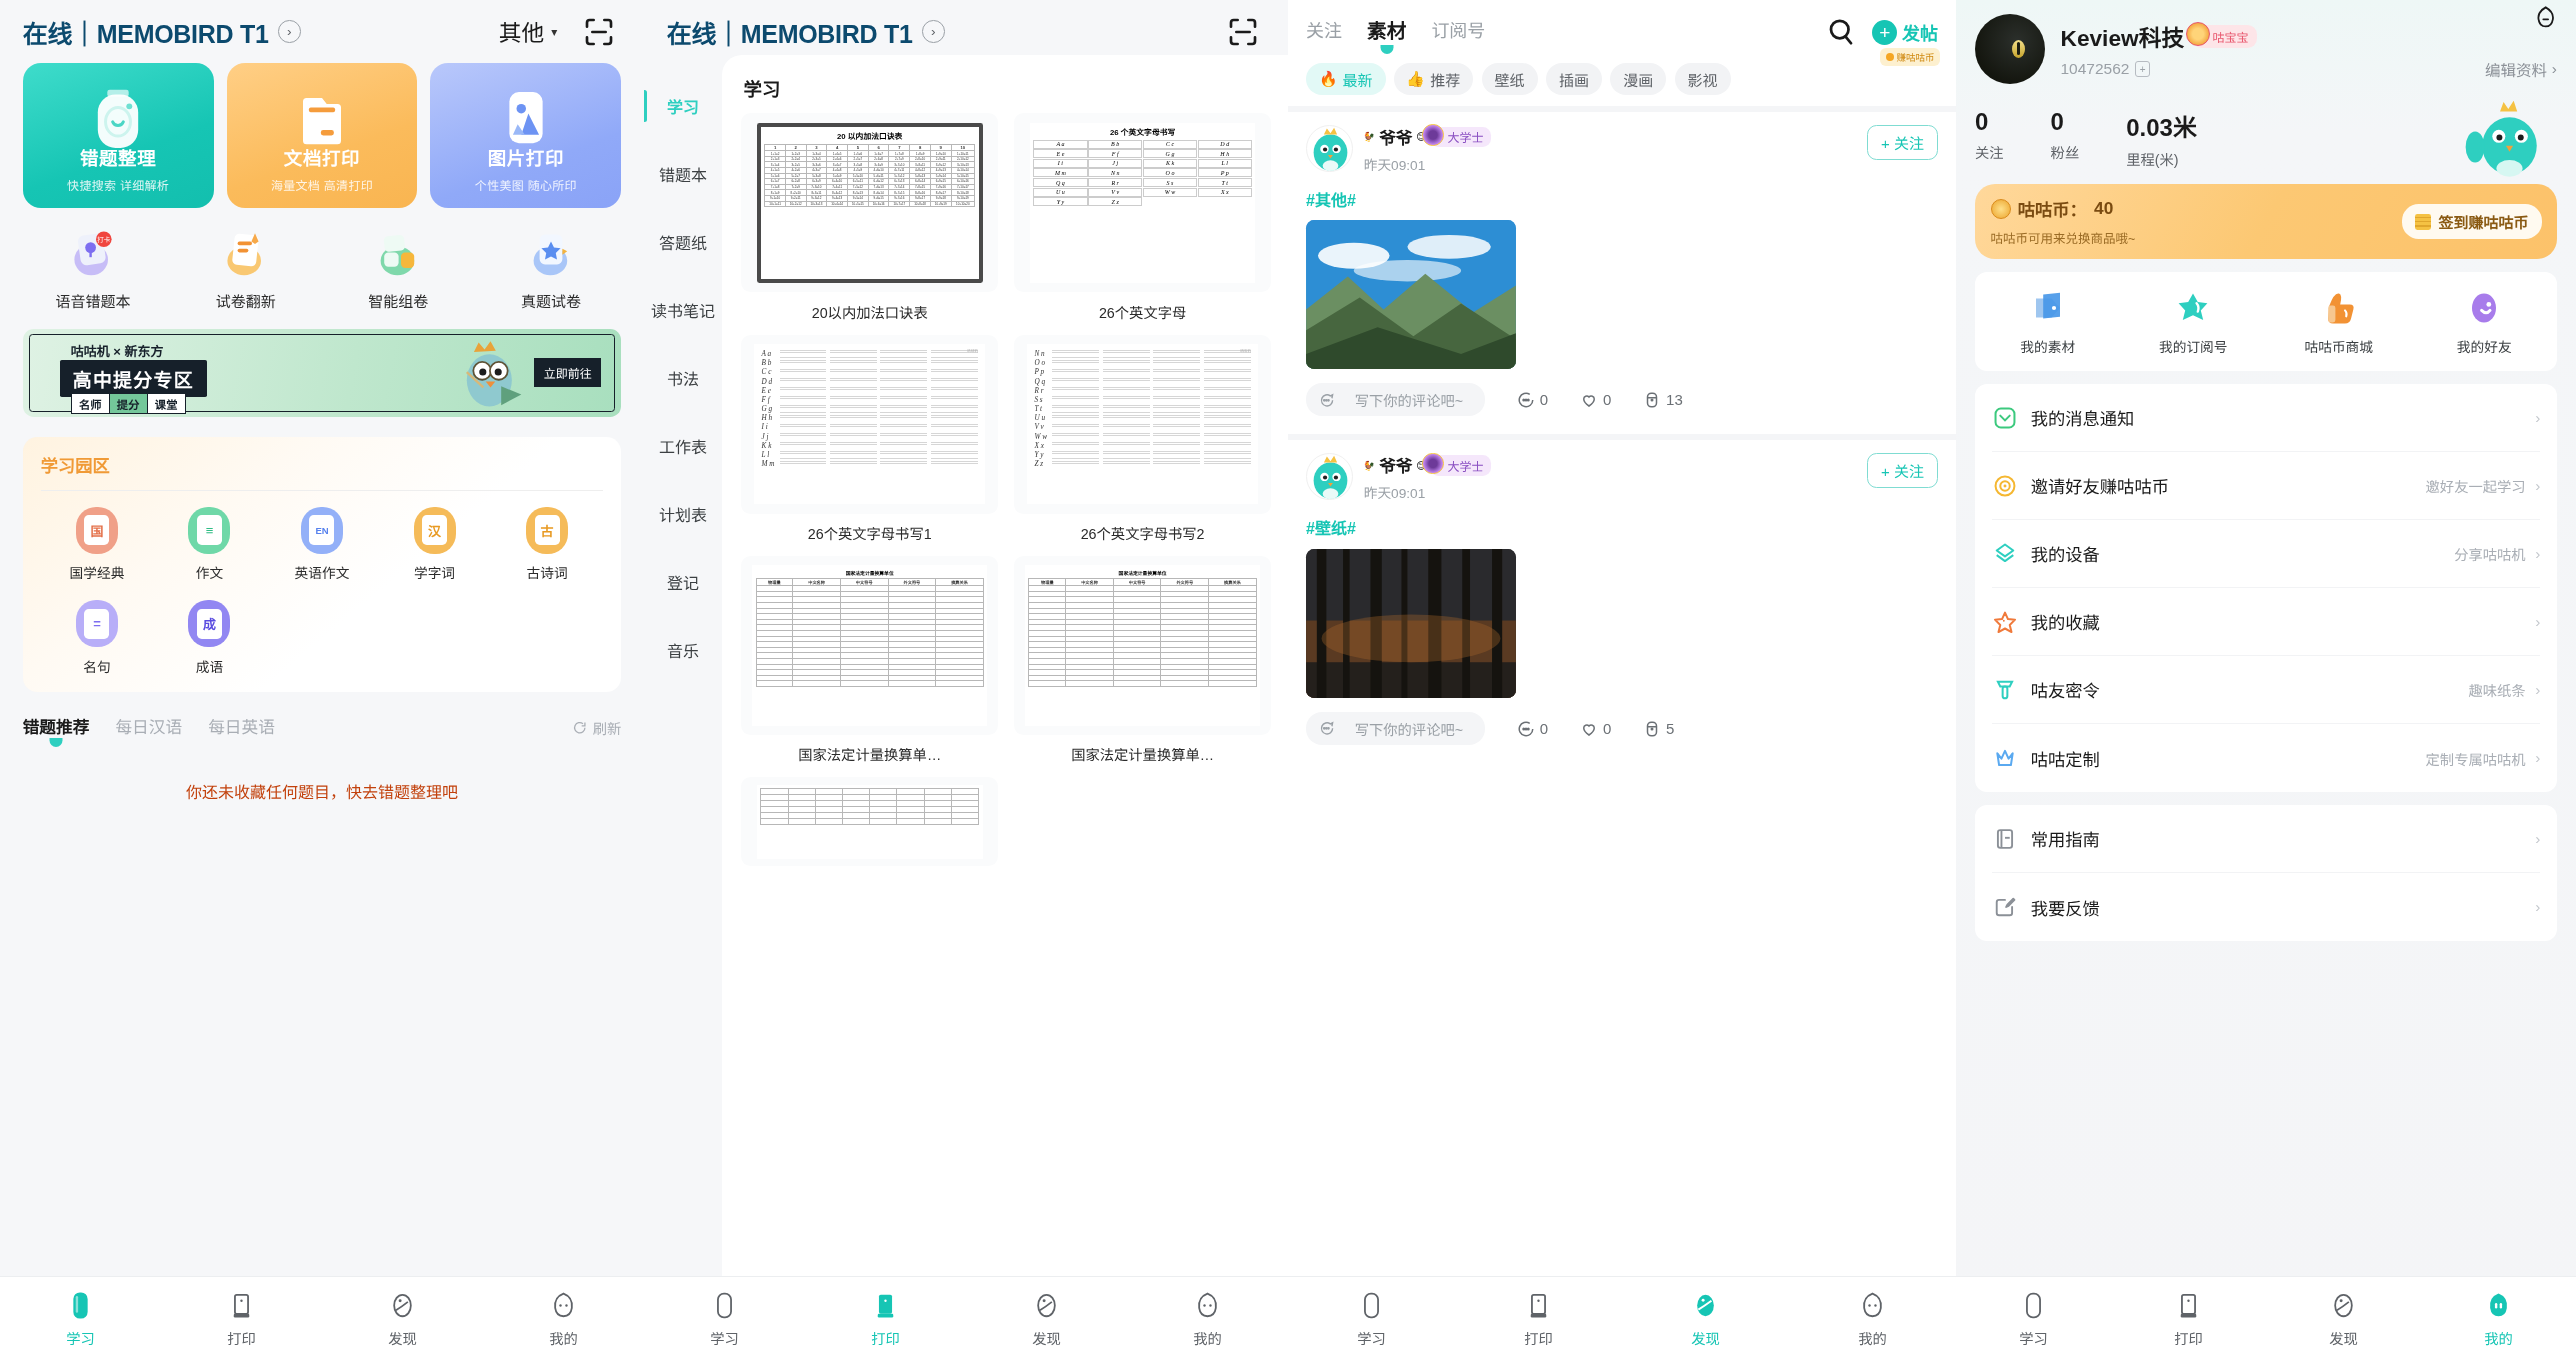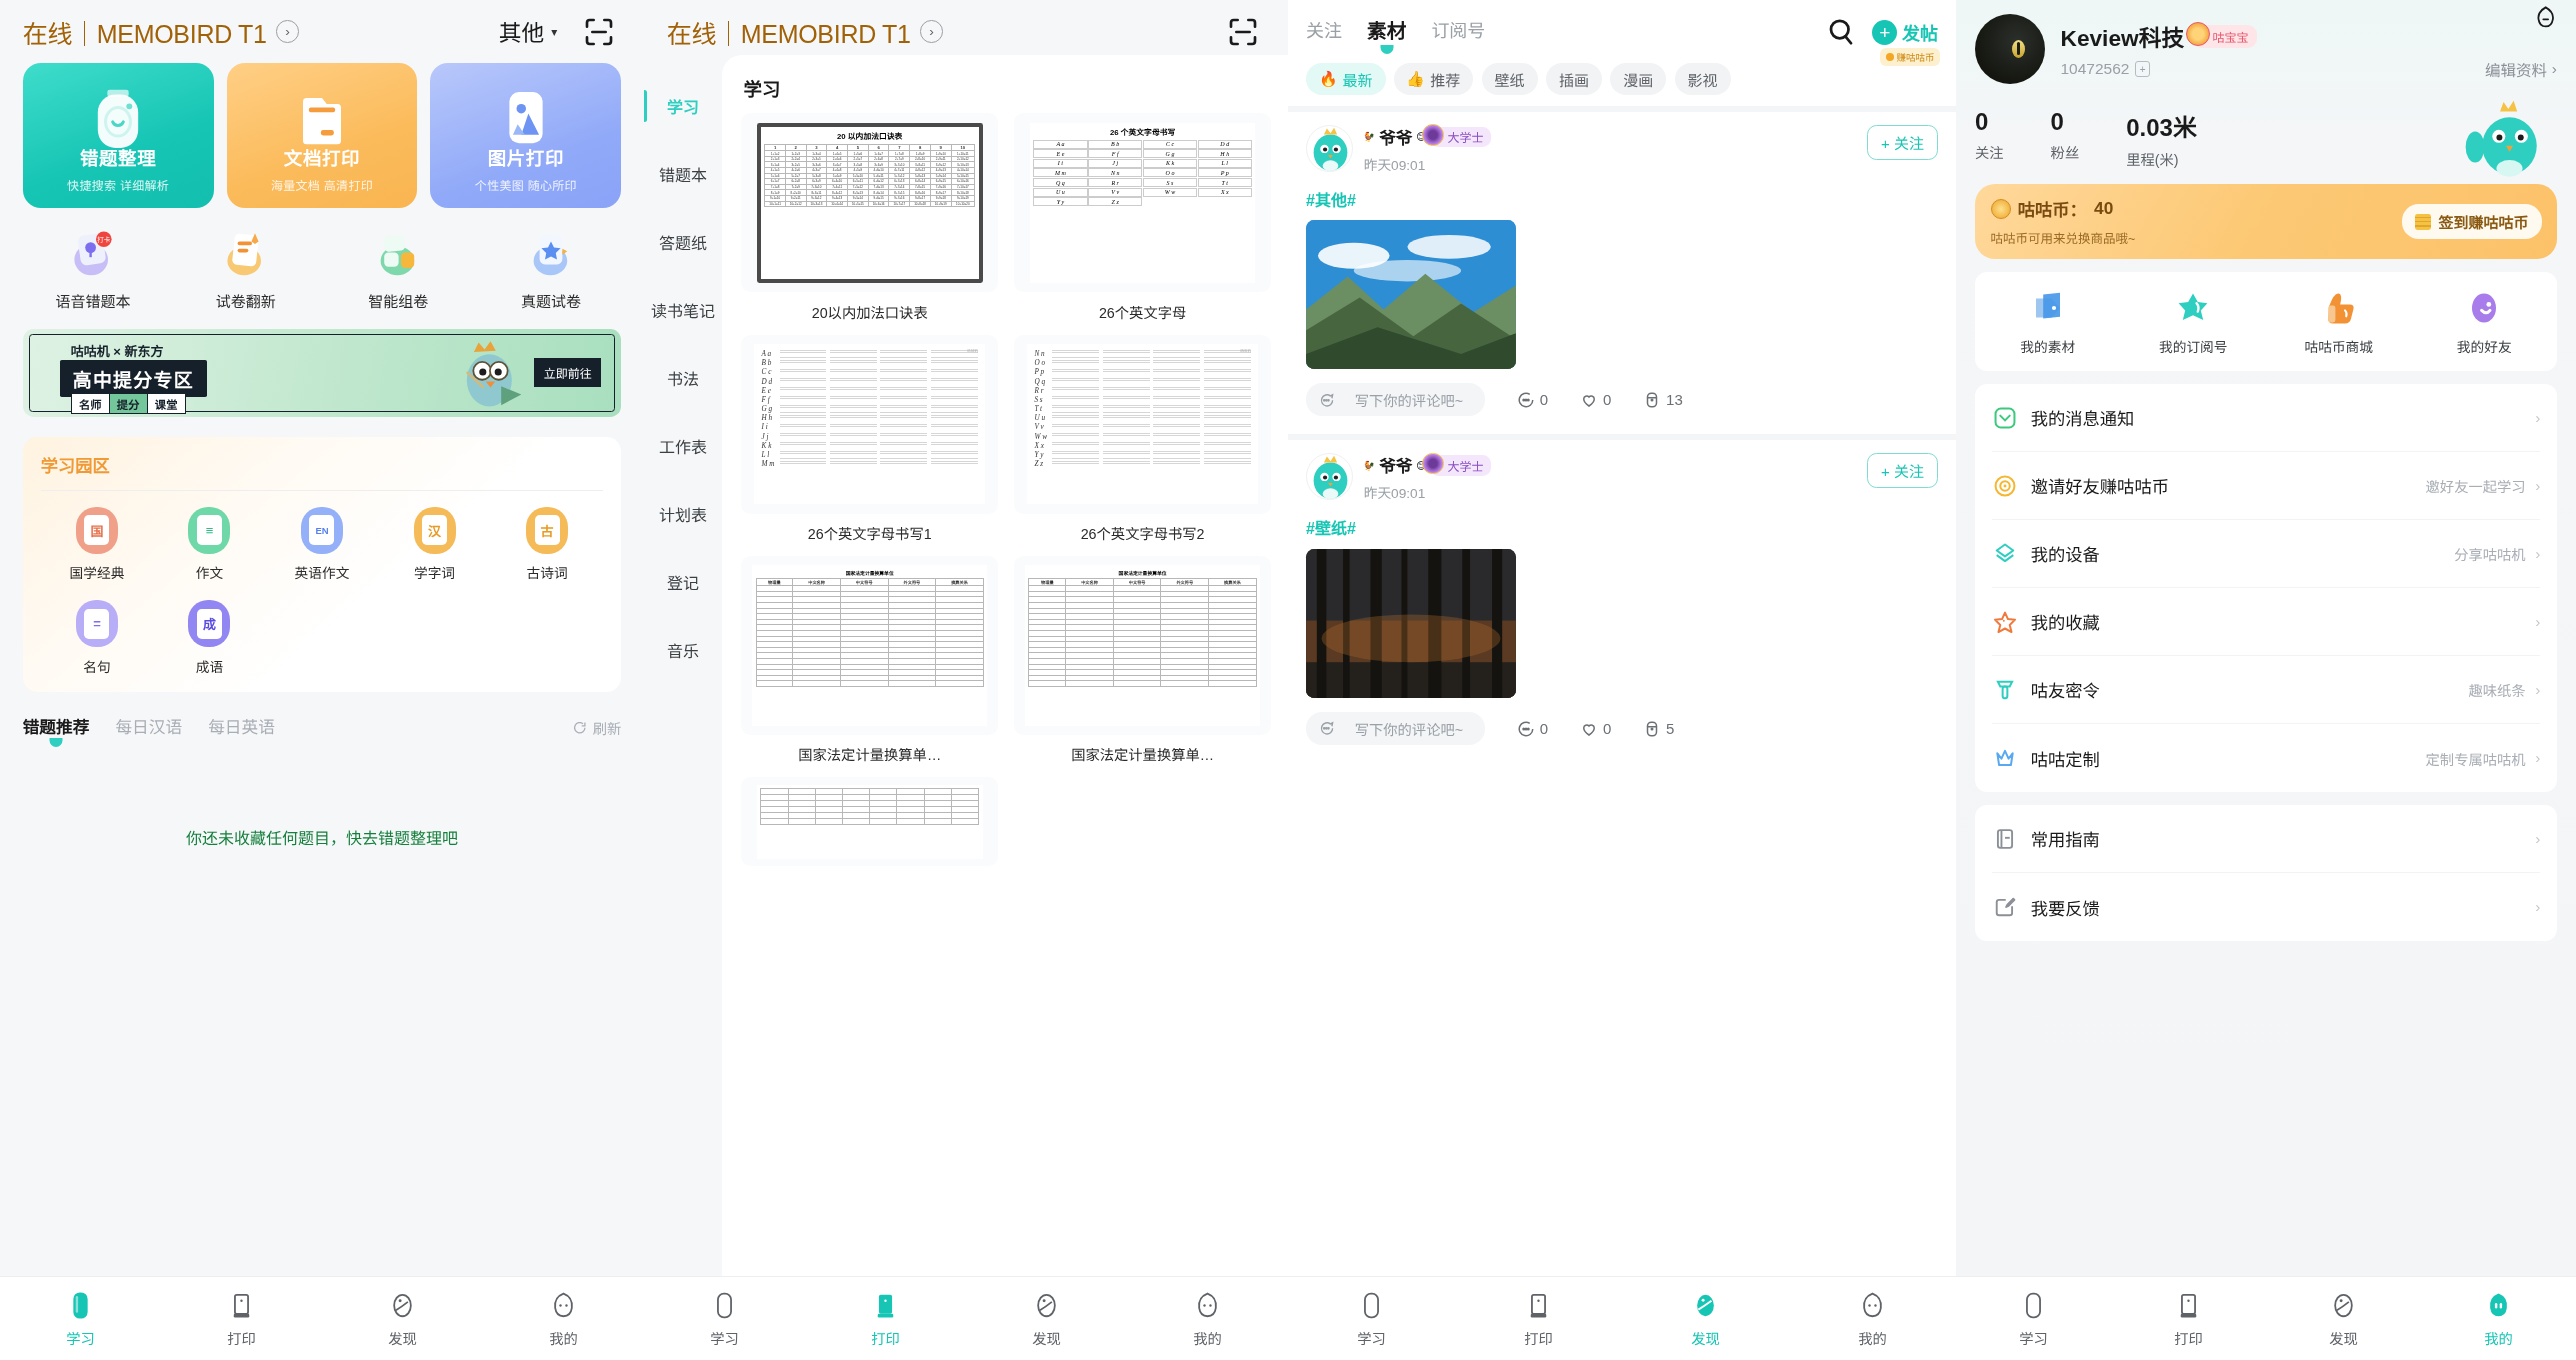--- a/index.html
+++ b/index.html
@@ -11,21 +11,21 @@
   .screen { display: flex; width: 2576px; height: 1360px; }
   .panel { position: relative; height: 1360px; overflow: hidden; background: #f6f7f9; }
   .p1 { width: 644px; }
   .p2 { width: 644px; }
   .p3 { width: 668px; }
   .p4 { width: 620px; }
   .sp { flex: 1; }
 
   
   .p1-head { display: flex; align-items: center; padding: 14.3px 22.7px 6px 22.7px; height: 55px; }
-  .dev-title { font-size: 25px; font-weight: 400; color: #a16207; letter-spacing: -0.3px; white-space: nowrap; }
+  .dev-title { font-size: 25px; font-weight: 700; color: #0c4a6e; letter-spacing: -0.3px; white-space: nowrap; }
   .chev-circle {
     width: 22.7px; height: 22.7px; border-radius: 50%; border: 1.5px solid #9aa0a6;
     display: flex; align-items: center; justify-content: center; margin-left: 9.5px;
     font-size: 13.7px; color: #5f6368; line-height: 1;
   }
   .other-sel { font-size: 22.7px; color: #1a1a1a; margin-left: auto; display: flex; align-items: center; }
   .caret-dn { margin-left: 7.2px; font-size: 12px; color: #333; }
   .scan-btn {
     width: 44px; height: 44px; margin-left: 20px; display: flex; align-items: center; justify-content: center;
   }
@@ -84,21 +84,21 @@
   .sg-label { font-size: 13.7px; color: #2b2b2b; margin-top: 8.3px; }
 
   .rec-tabs { display: flex; align-items: flex-end; padding: 21.5px 22.7px 0 22.7px; }
   .rec-tab { font-size: 16.7px; color: #a9aeb5; margin-right: 26px; position: relative; padding-bottom: 9.5px; }
   .rec-tab.on { color: #1a1a1a; font-weight: 700; }
   .rec-tab.on::after {
     content: ""; position: absolute; left: 50%; transform: translateX(-50%); bottom: 0;
     width: 13px; height: 9.5px; background: #2ecfc0; border-radius: 0 0 6.6px 6.6px;
   }
   .refresh { margin-left: auto; font-size: 14.3px; color: #a9aeb5; display: flex; align-items: center; gap: 5px; padding-bottom: 9.5px; }
-  .empty-msg { text-align: center; font-size: 16px; color: #15803d; margin-top: 78px; }
+  .empty-msg { text-align: center; font-size: 16px; color: #c2410c; margin-top: 32px; }
 
   
   .p2-head { padding: 14.3px 22.7px 6px 22.7px; height: 55px; display: flex; align-items: center; }
   .p2-body { display: flex; height: calc(1360px - 55px - 84px); }
   .p2-side { width: 78px; padding-top: 16.7px; }
   .side-item {
     height: 68px; display: flex; align-items: center; justify-content: center;
     font-size: 16px; color: #3c4043; position: relative;
   }
   .side-item.on { color: #2ecfc0; font-weight: 600; }

